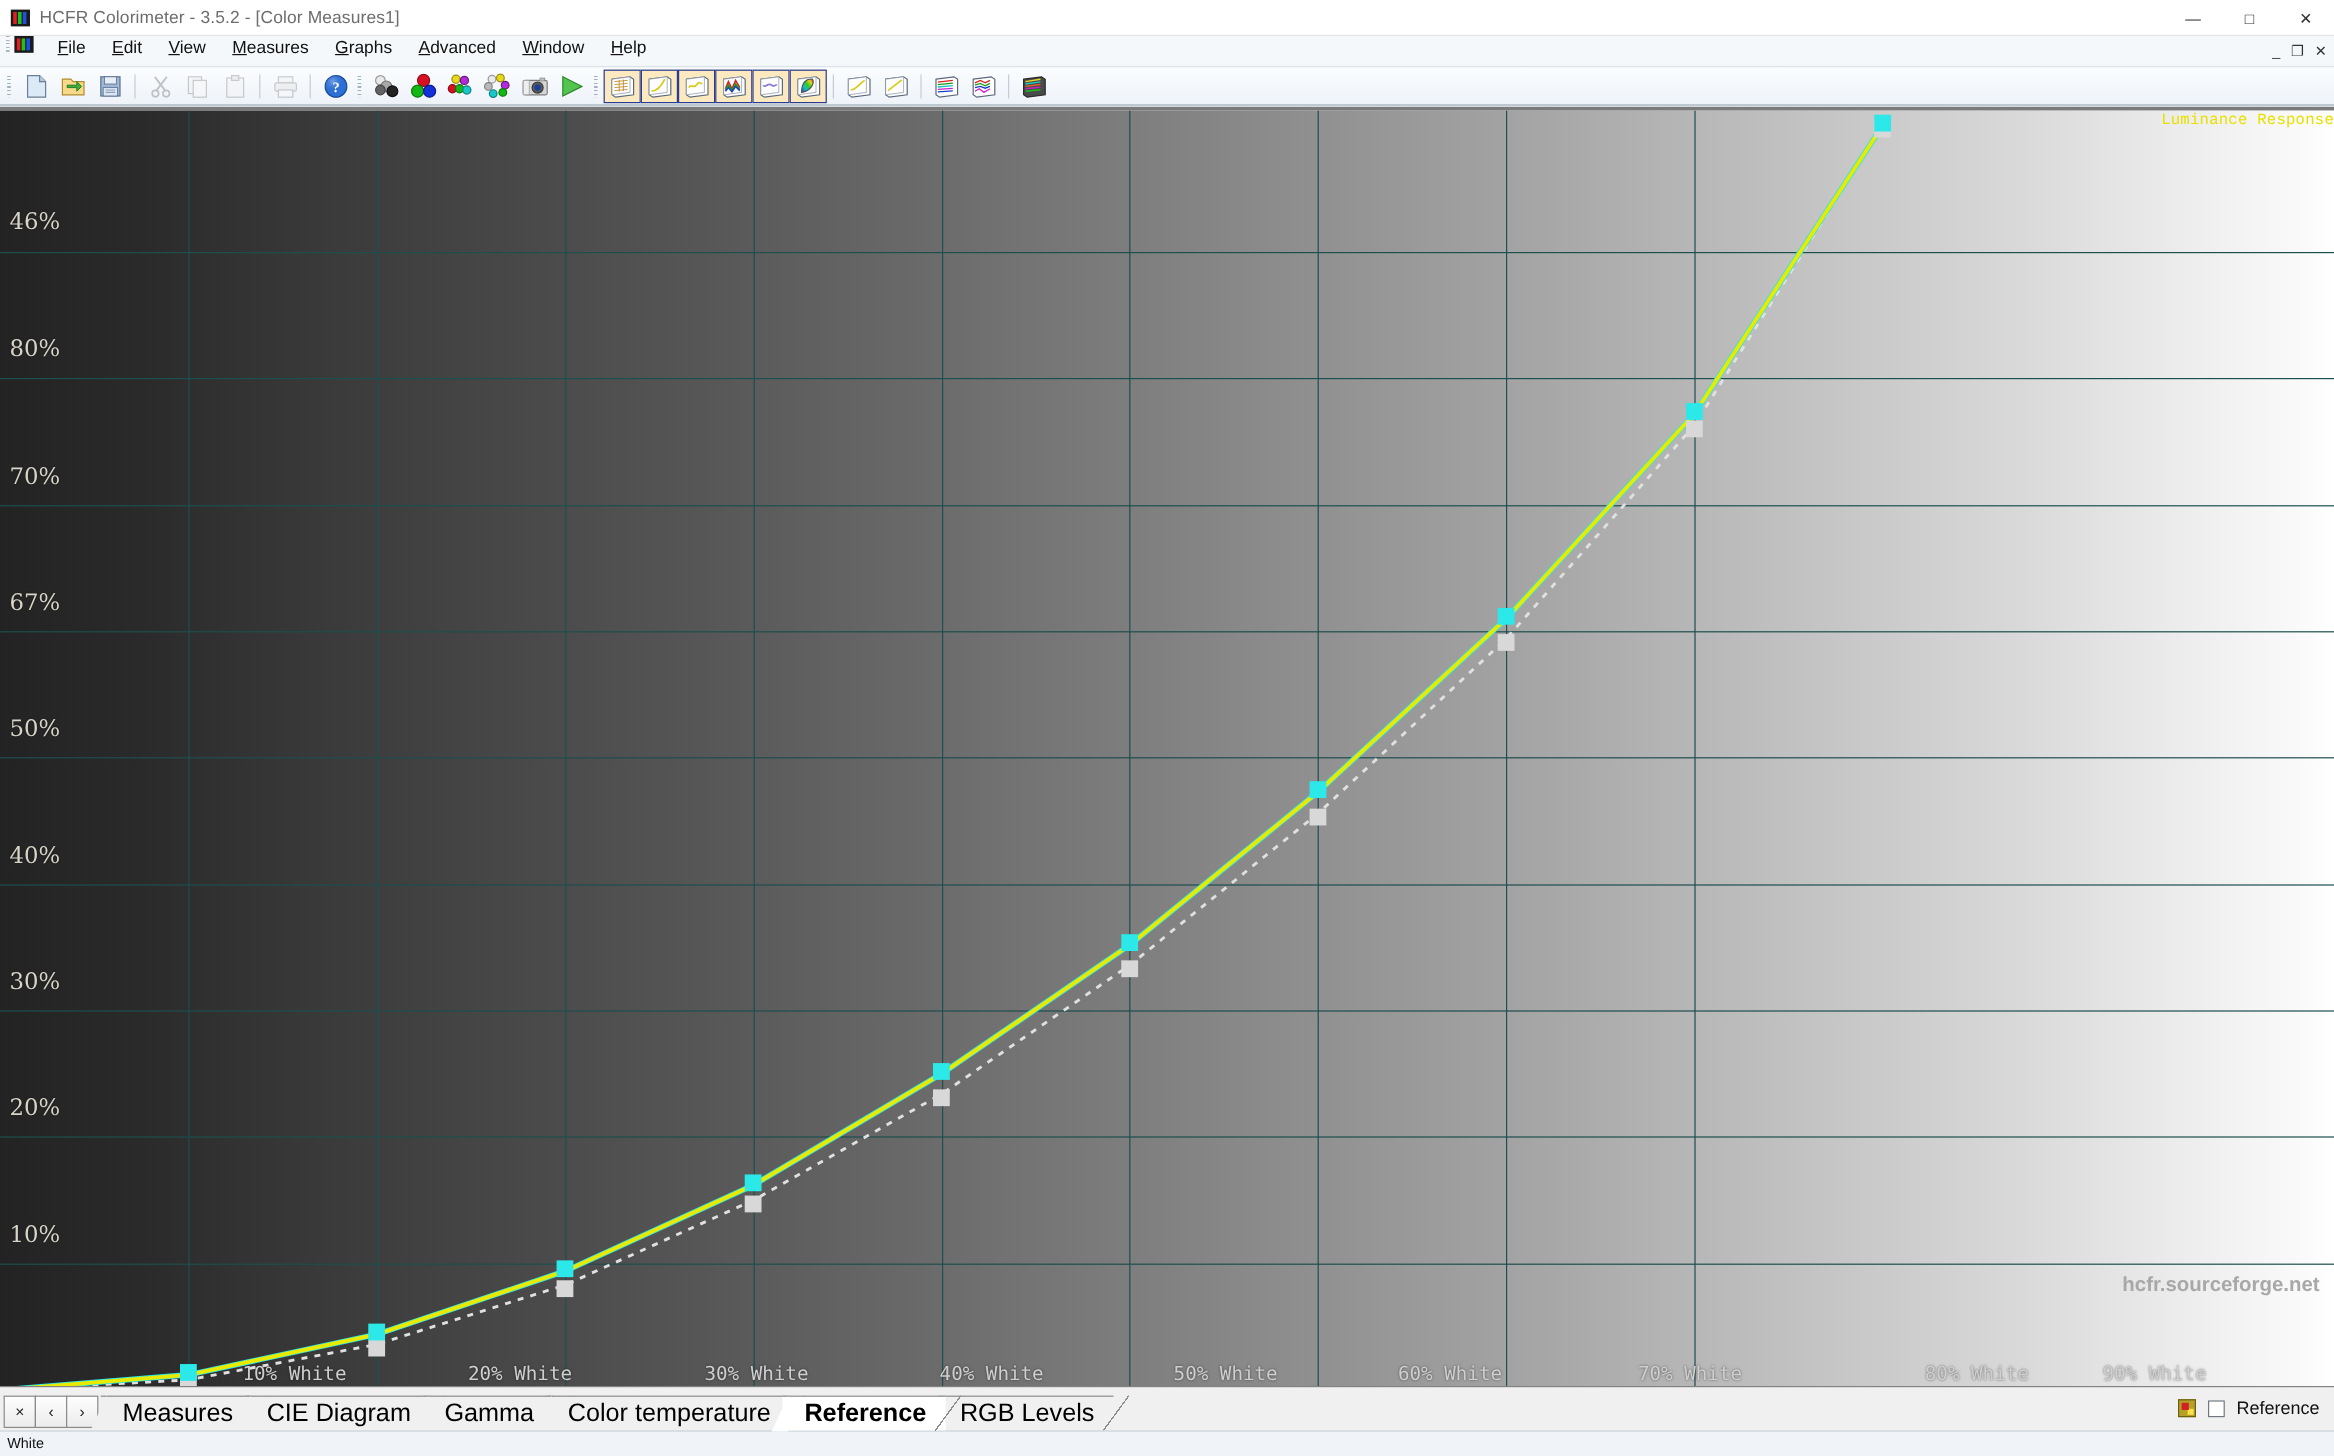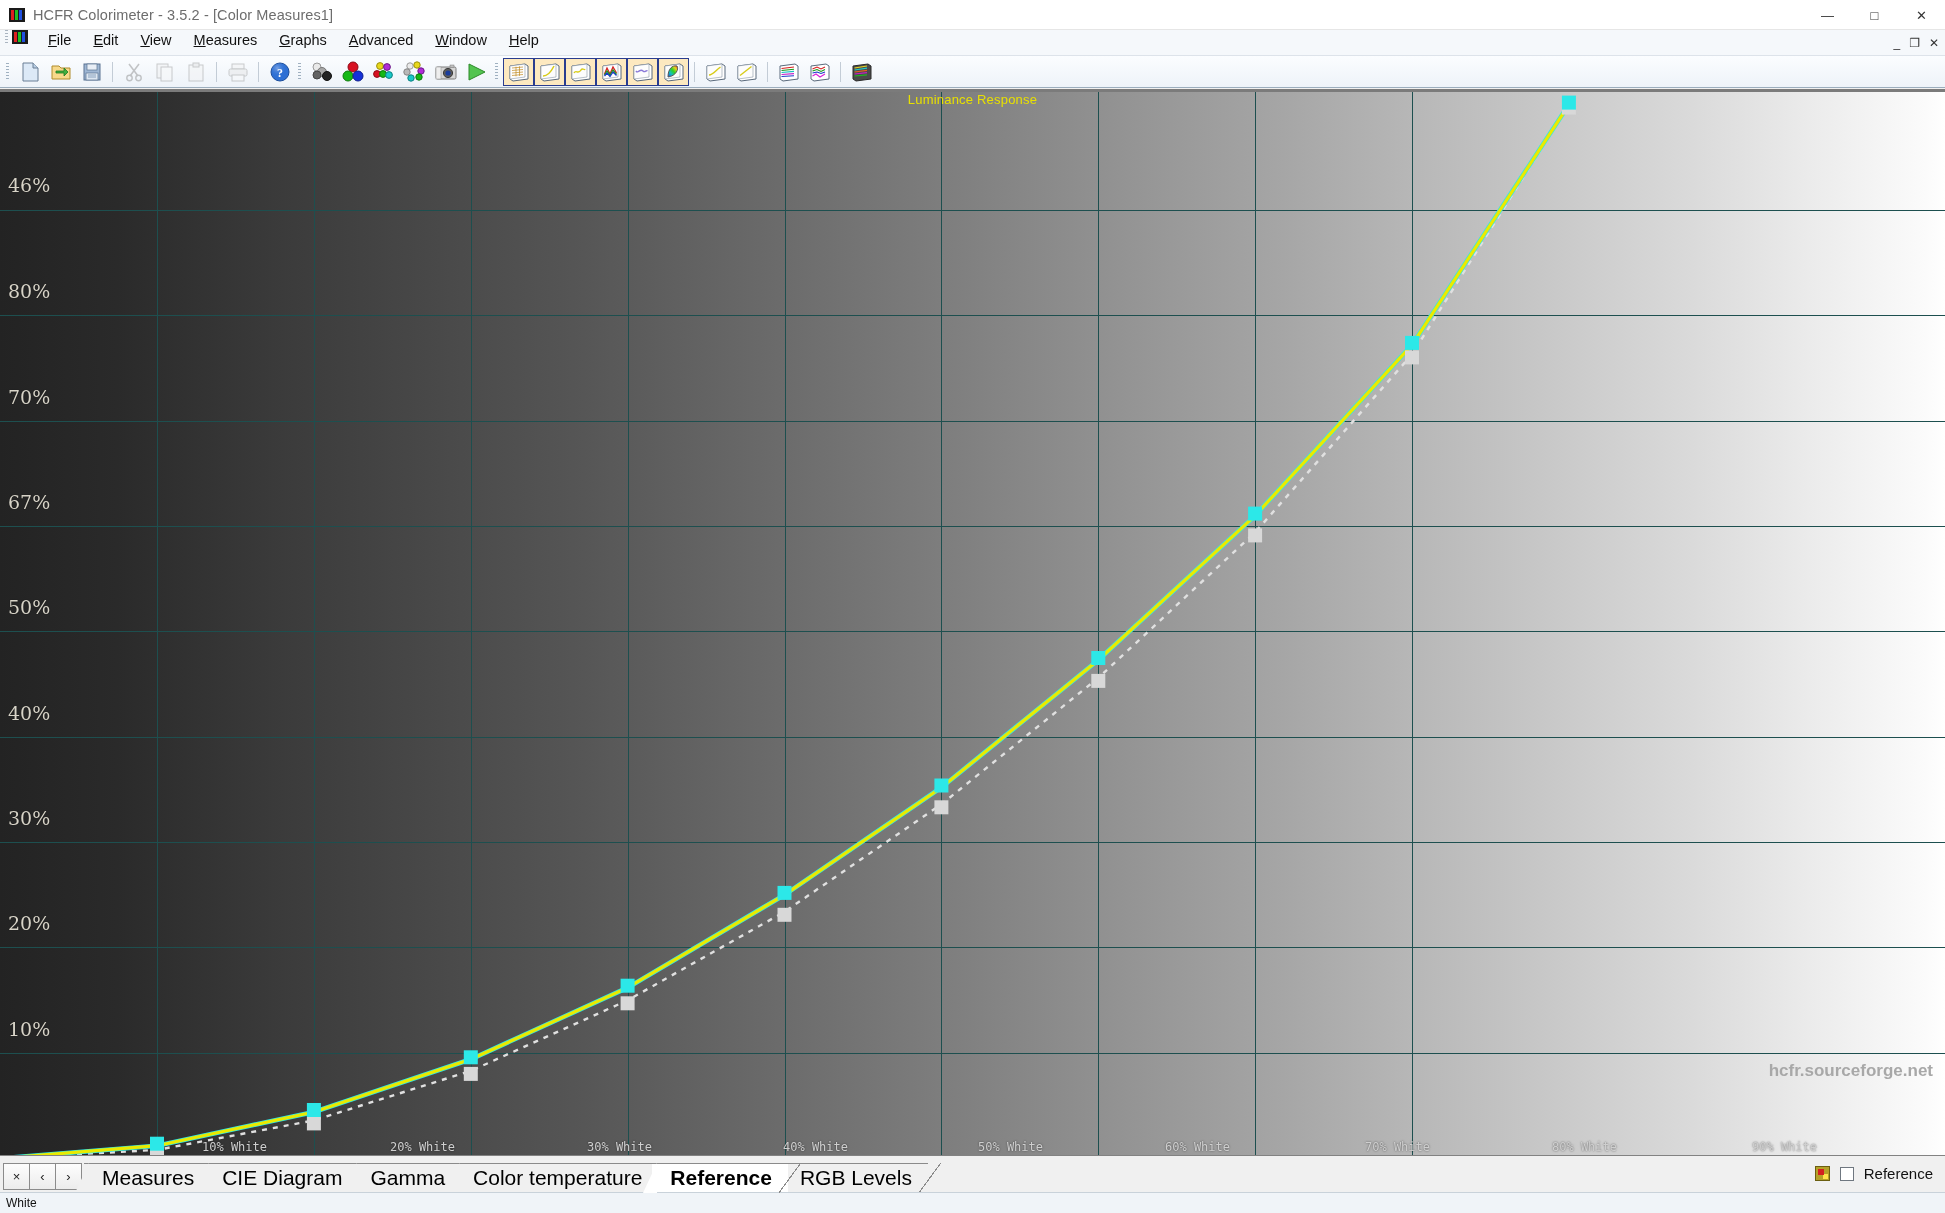--- a/index.html
+++ b/index.html
@@ -99,33 +99,33 @@
        #b8b8b8 73%, #c9c9c9 80%, #dadada 87%, #ebebeb 93%, #fbfbfb 99%, #ffffff 100%);
     border-top: 3px solid #7b7b7b;
     font-family: "DejaVu Sans Mono", monospace;
   }
   .vgrid, .hgrid { position: absolute; background: #1d4f4f; }
   .vgrid { width: 1px; top: 0; bottom: 0; }
   .hgrid { height: 1px; left: 0; right: 0; }
 
   #graph-title {
     position: absolute; top: 0px; left: 0; width: 100%;
-    text-align: center; color: #e8e000; font-size: 13px;
-    font-family: Liberation Sans, sans-serif;
+    text-align: right; color: #e8e000; font-size: 13px;
+    font-family: Liberation Mono, monospace;
     letter-spacing: .2px;
   }
   .ylabel {
     position: absolute; left: 8px;
     color: #d8d4c8; font-size: 19px;
     font-family: "DejaVu Serif", serif;
     text-shadow: 0 0 1px rgba(0,0,0,.6);
   }
   .xlabel {
     position: absolute; bottom: 1px;
-    color: #cfcfcf; font-size: 12px;
+    color: #cfcfcf; font-size: 16px;
     font-family: "DejaVu Sans Mono", monospace;
     text-shadow: 0 0 2px rgba(0,0,0,.55);
   }
   #watermark {
     position: absolute; right: 12px; bottom: 74px;
     color: #a8a8a8; font-size: 17px;
     font-family: "Liberation Sans", sans-serif; font-weight: bold;
   }
   #plotsvg { position: absolute; left: 0; top: 0; width: 1945px; height: 1066px; }
 
@@ -527,21 +527,21 @@
   <div class="ylabel" style="top:820px">20%</div>
   <div class="ylabel" style="top:926px">10%</div>
 
   <div class="xlabel" style="left:202px">10% White</div>
   <div class="xlabel" style="left:390px">20% White</div>
   <div class="xlabel" style="left:587px">30% White</div>
   <div class="xlabel" style="left:783px">40% White</div>
   <div class="xlabel" style="left:978px">50% White</div>
   <div class="xlabel" style="left:1165px">60% White</div>
   <div class="xlabel" style="left:1365px">70% White</div>
-  <div class="xlabel" style="left:1552px">80% White</div>
+  <div class="xlabel" style="left:1604px">80% White</div>
   <div class="xlabel" style="left:1752px">90% White</div>
 
   <svg id="plotsvg" viewBox="0 0 1945 1066" preserveAspectRatio="none">
     <g id="series-reference">
         <path d="M0.1 1066.4 L157.0 1057.9 L313.9 1028.4 L470.8 978.9 L627.6 908.3 L784.5 819.8 L941.4 712.3 L1098.3 585.9 L1255.1 440.4 L1412.0 262.4 L1568.9 12.6" fill="none" stroke="#e0e0e0" stroke-width="2.4" stroke-dasharray="5 6"></path>
       </g>
     <g id="series-measured">
         <path d="M0.1 1066.4 L157.0 1053.7 L313.9 1020.0 L470.8 967.3 L627.6 895.7 L784.5 802.9 L941.4 695.5 L1098.3 568.0 L1255.1 423.6 L1412.0 252.9 L1568.9 12.6" fill="none" stroke="#2ce8e8" stroke-width="4.6"></path>
         <path d="M0.1 1066.4 L157.0 1053.7 L313.9 1020.0 L470.8 967.3 L627.6 895.7 L784.5 802.9 L941.4 695.5 L1098.3 568.0 L1255.1 423.6 L1412.0 252.9 L1568.9 12.6" fill="none" stroke="#eaea00" stroke-width="3.2"></path>
       </g>

